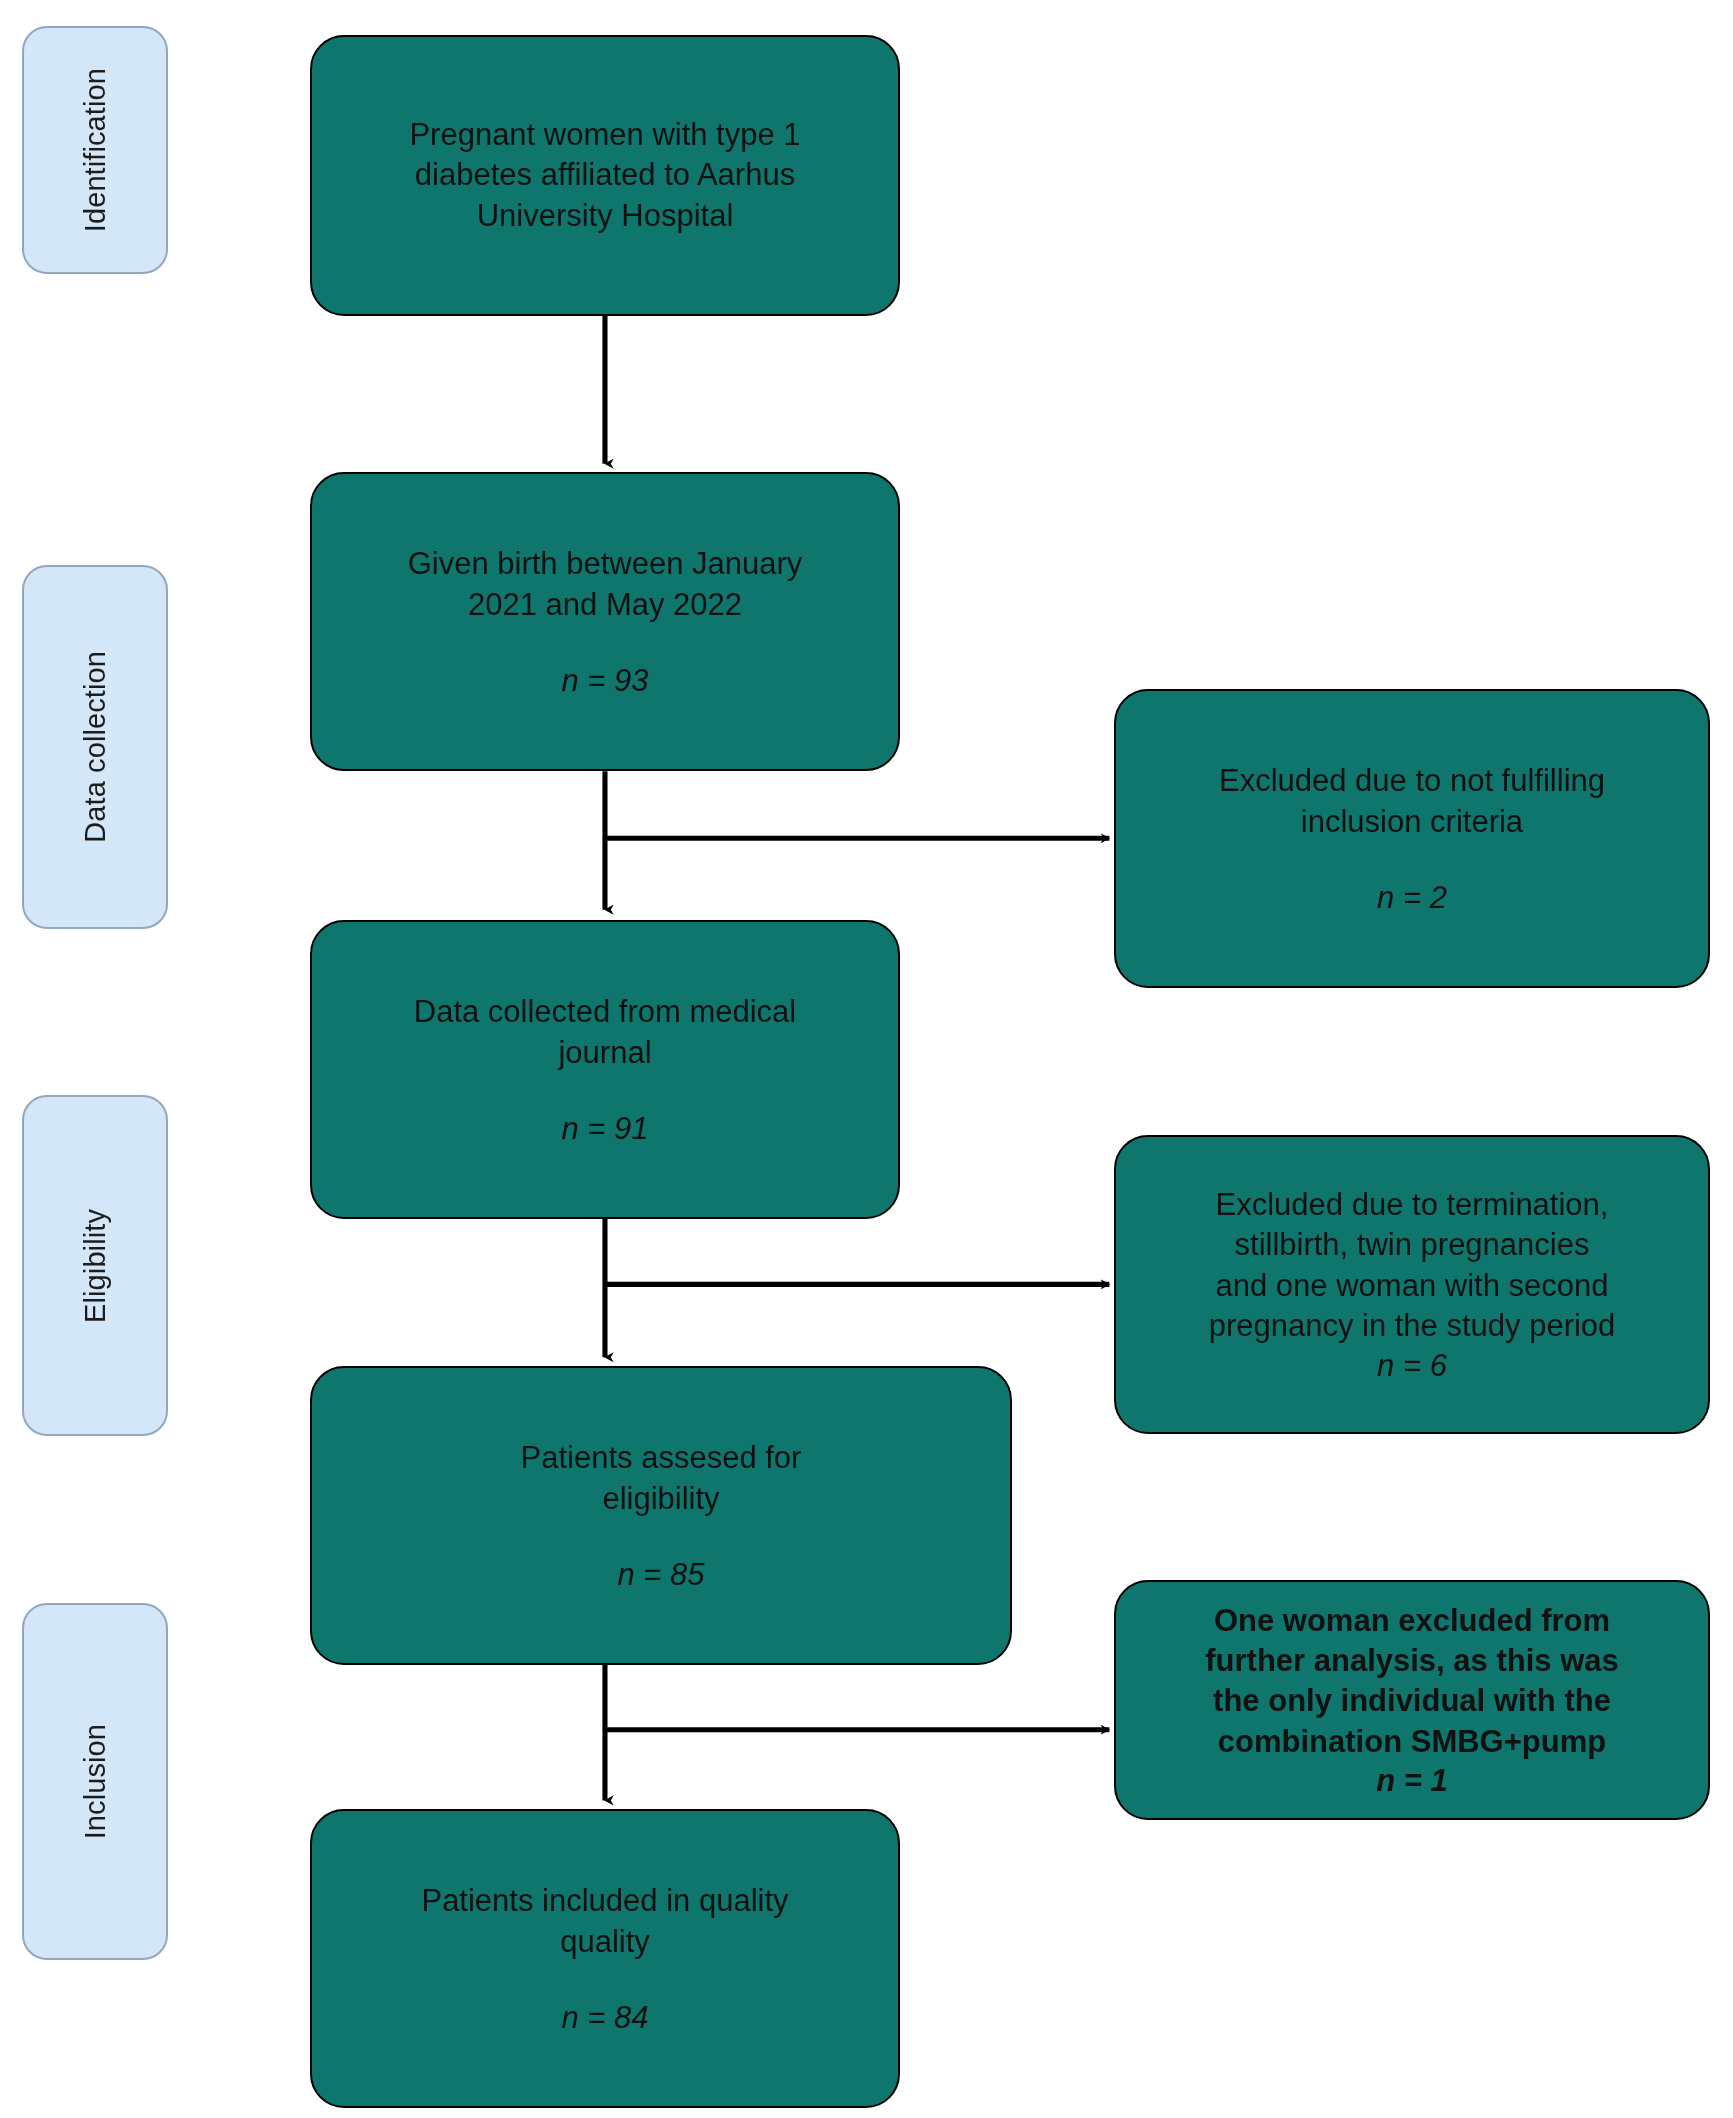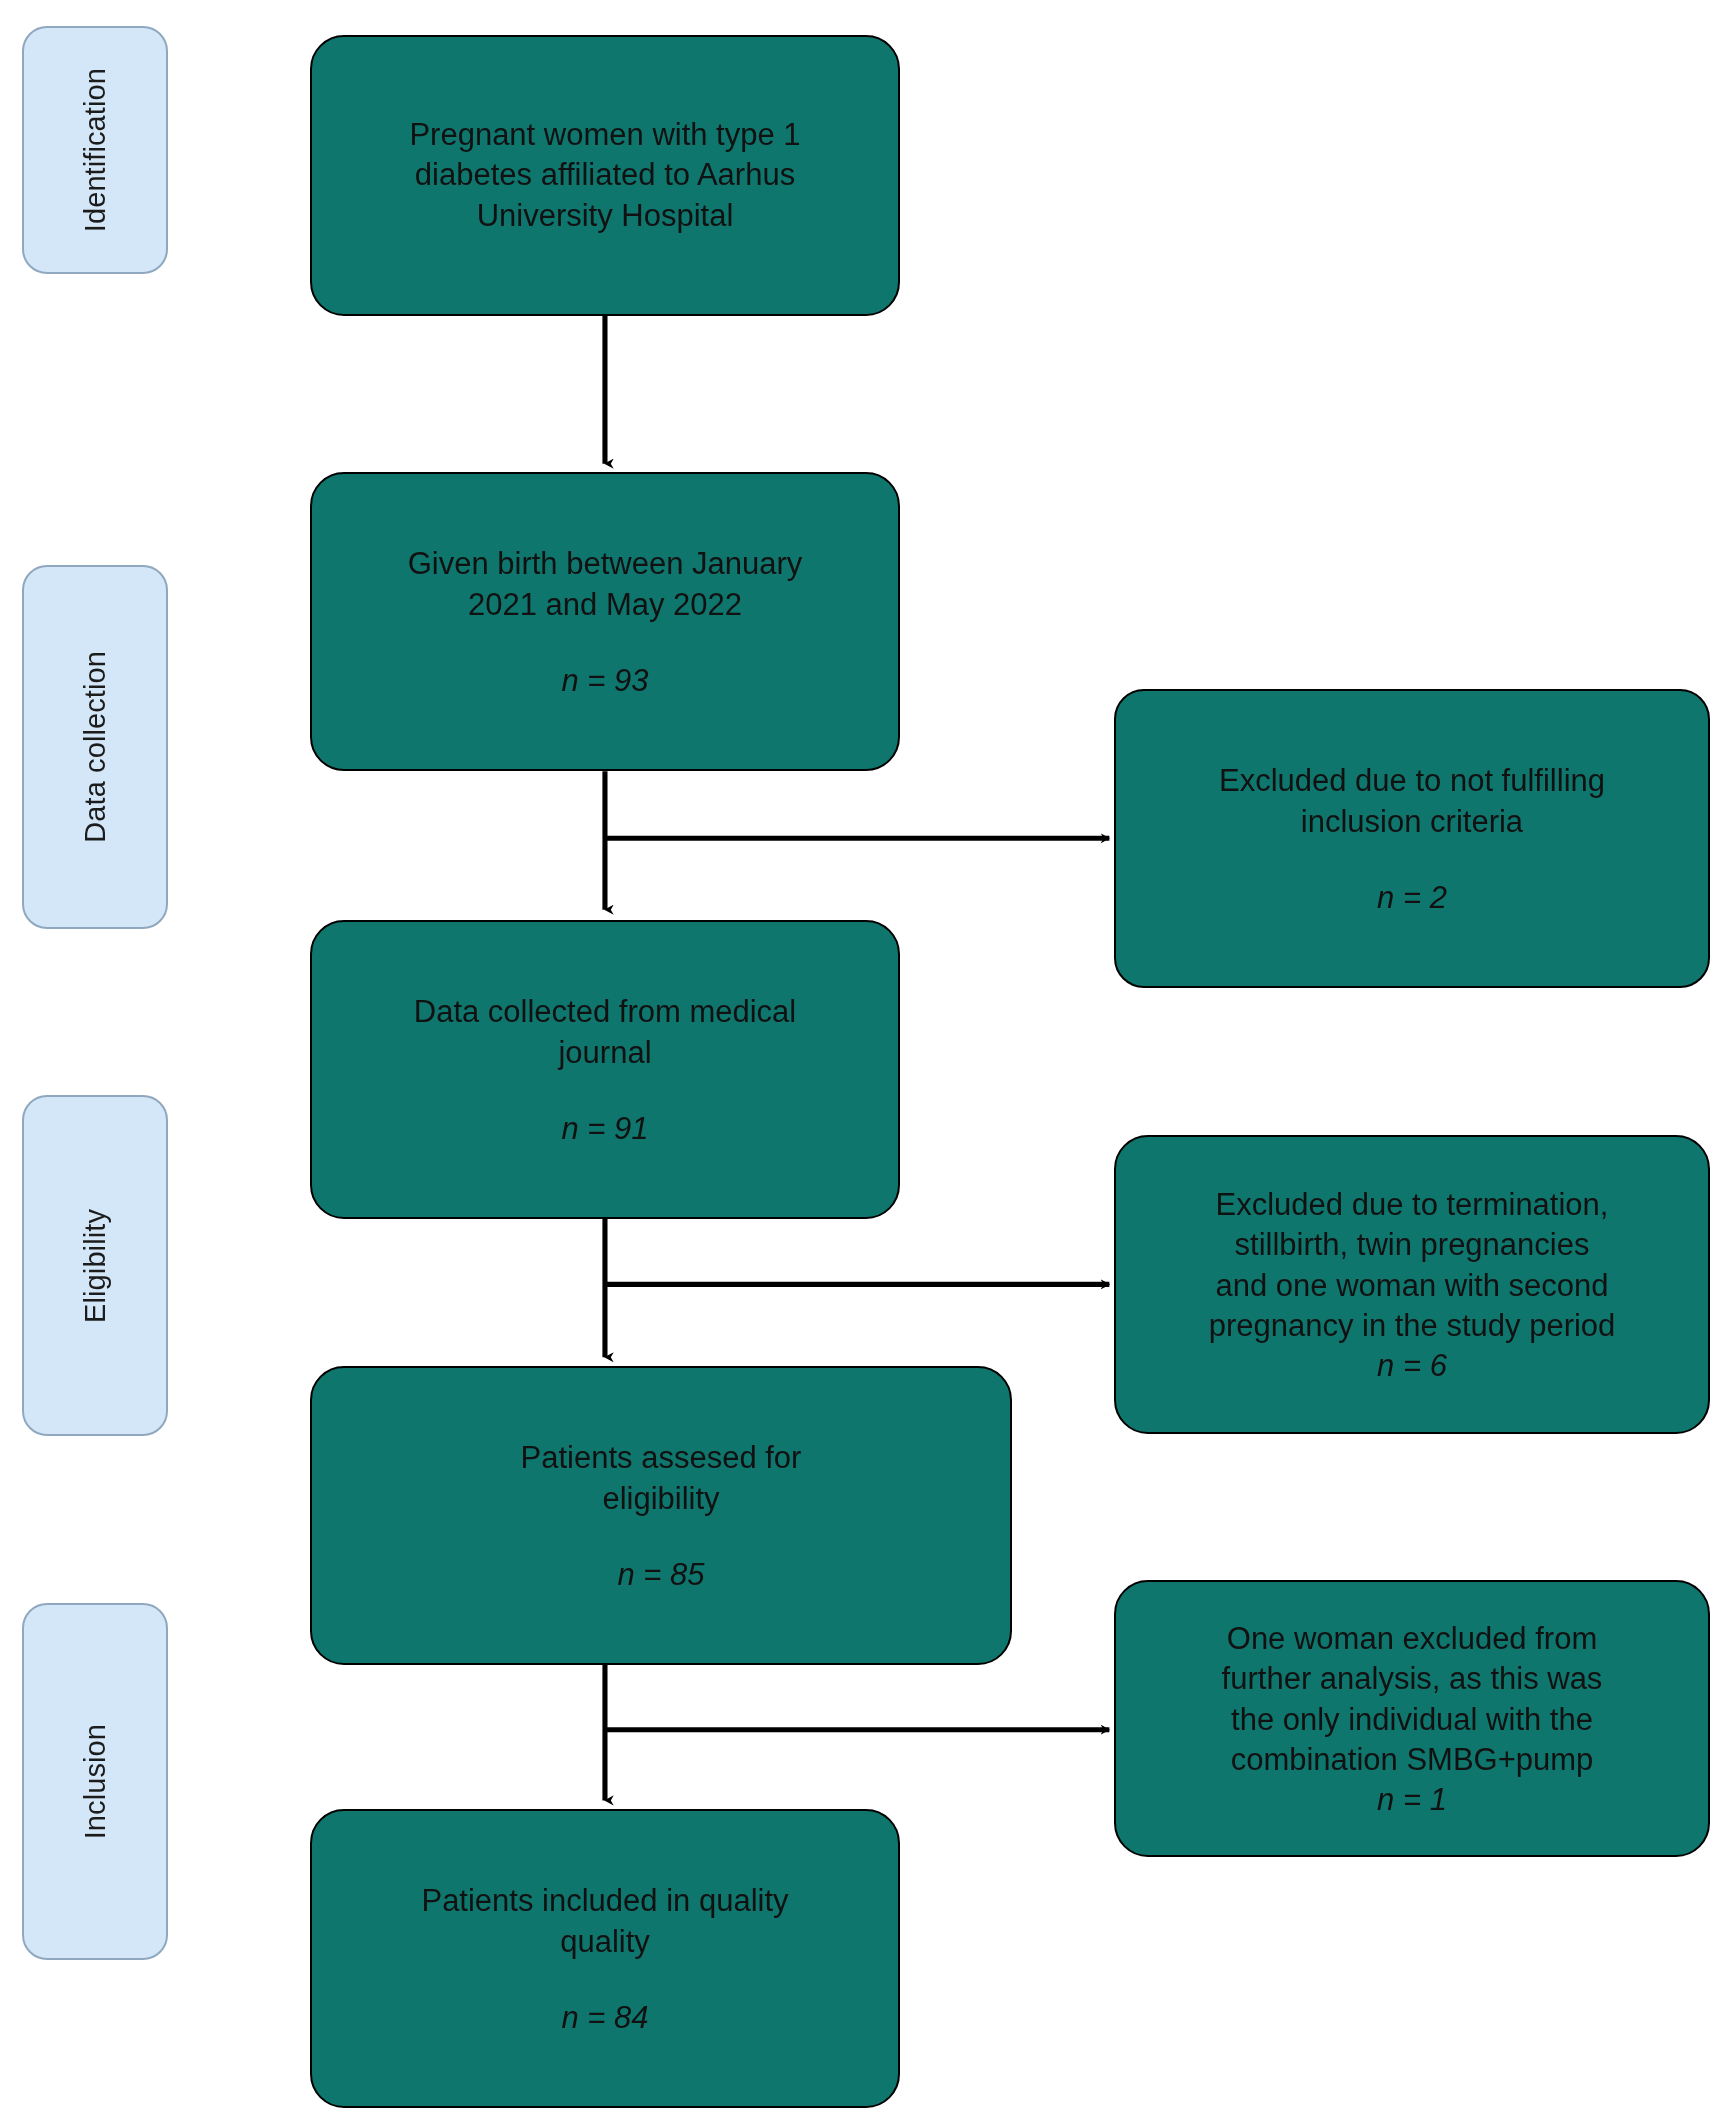--- a/index.html
+++ b/index.html
@@ -157,39 +157,39 @@
   </div>
 
   <div class="flow-box main" style="left:310px; top:1809px; width:590px; height:299px;">
     <div class="body">
       <div class="line">Patients included in quality</div>
       <div class="line">quality</div>
       <div class="nval">n = 84</div>
     </div>
   </div>
 
-  <div class="flow-box side-short" style="left:1114px; top:689px; width:596px; height:299px;border-radius:30px;">
+  <div class="flow-box side-short" style="left:1114px; top:689px; width:596px; height:299px;">
     <div class="body">
       <div class="line">Excluded due to not fulfilling</div>
       <div class="line">inclusion criteria</div>
       <div class="nval">n = 2</div>
     </div>
   </div>
 
   <div class="flow-box side-tall" style="left:1114px; top:1135px; width:596px; height:299px;">
     <div class="body">
       <div class="line">Excluded due to termination,</div>
       <div class="line">stillbirth, twin pregnancies</div>
       <div class="line">and one woman with second</div>
       <div class="line">pregnancy in the study period</div>
       <div class="nval">n = 6</div>
     </div>
   </div>
 
-  <div class="flow-box side-tall" style="left:1114px; top:1580px; width:596px; height:277px;">
+  <div class="flow-box side-tall" style="left:1114px; top:1580px; width:596px; height:240px;font-weight:bold;">
     <div class="body">
       <div class="line">One woman excluded from</div>
       <div class="line">further analysis, as this was</div>
       <div class="line">the only individual with the</div>
       <div class="line">combination SMBG+pump</div>
       <div class="nval">n = 1</div>
     </div>
   </div>
 
 </div>

